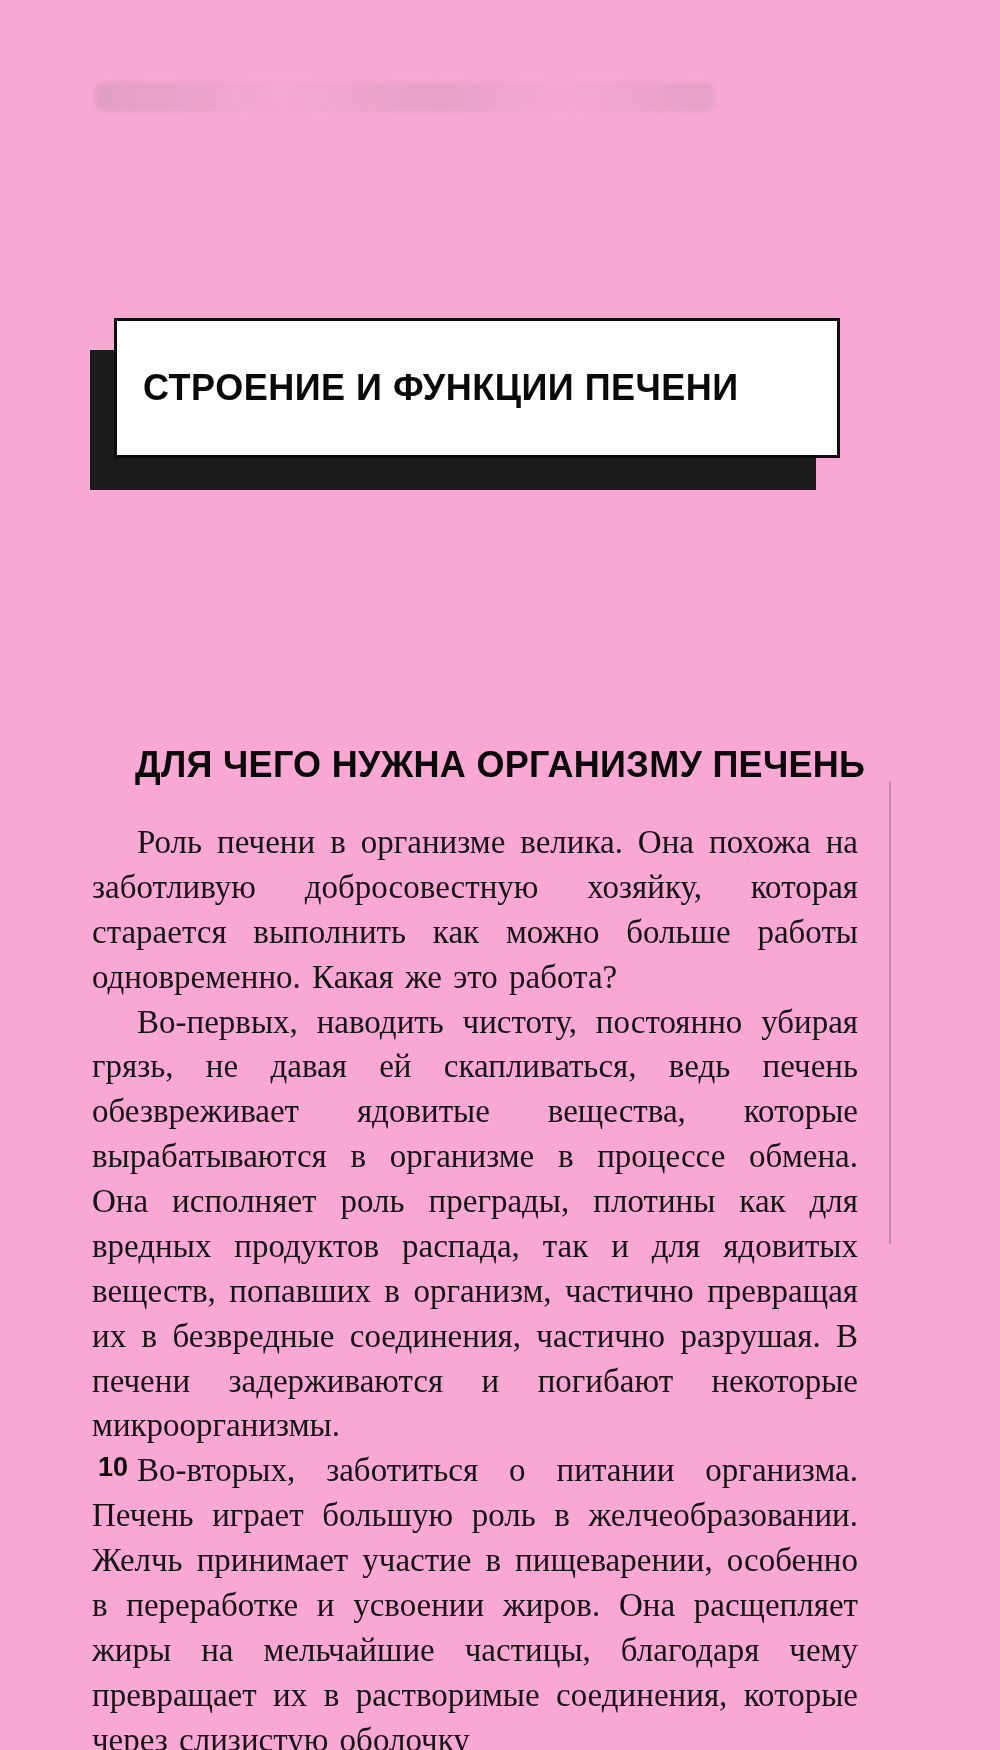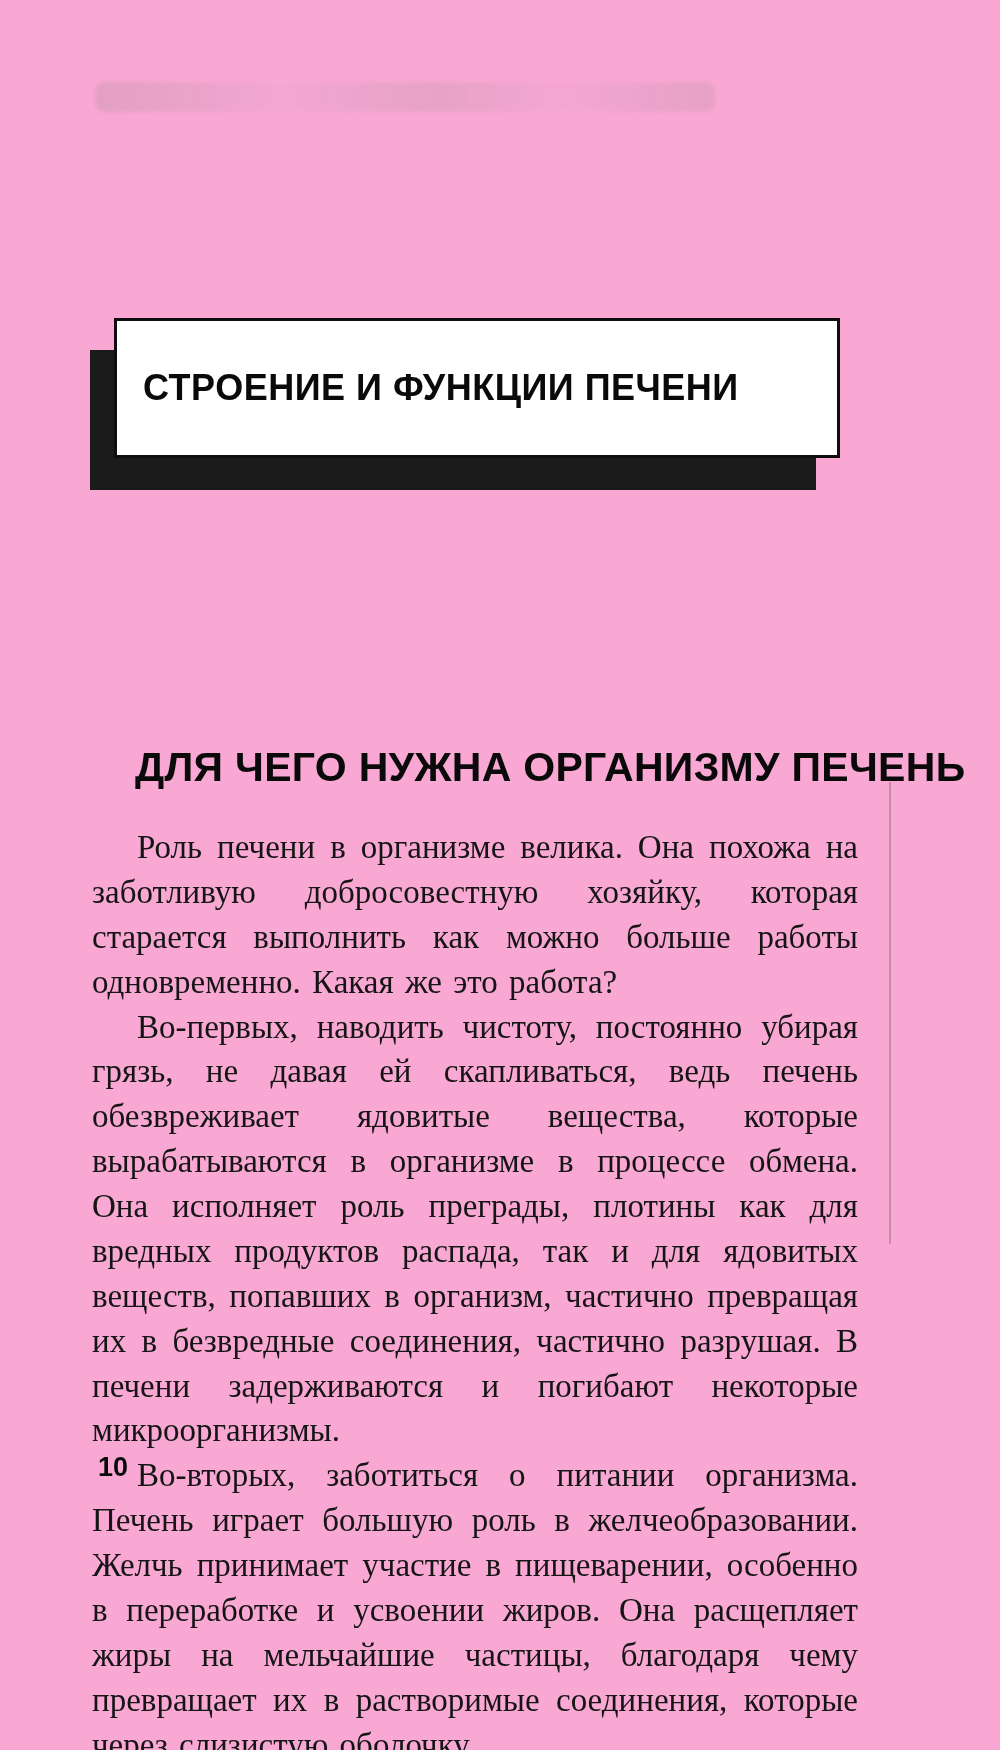--- a/index.html
+++ b/index.html
@@ -71,21 +71,21 @@
   .content {
     position: absolute;
     left: 92px;
     top: 744px;
     width: 766px;
   }
 
   .section-heading {
     font-family: "Liberation Sans", sans-serif;
     font-weight: bold;
-    font-size: 41px;
+    font-size: 36px;
     letter-spacing: 0.3px;
     color: #0a0a0a;
     margin-left: 43px;
     margin-bottom: 34px;
     white-space: nowrap;
   }
 
   .body-text p {
     font-family: "Liberation Serif", serif;
     font-size: 33px;

